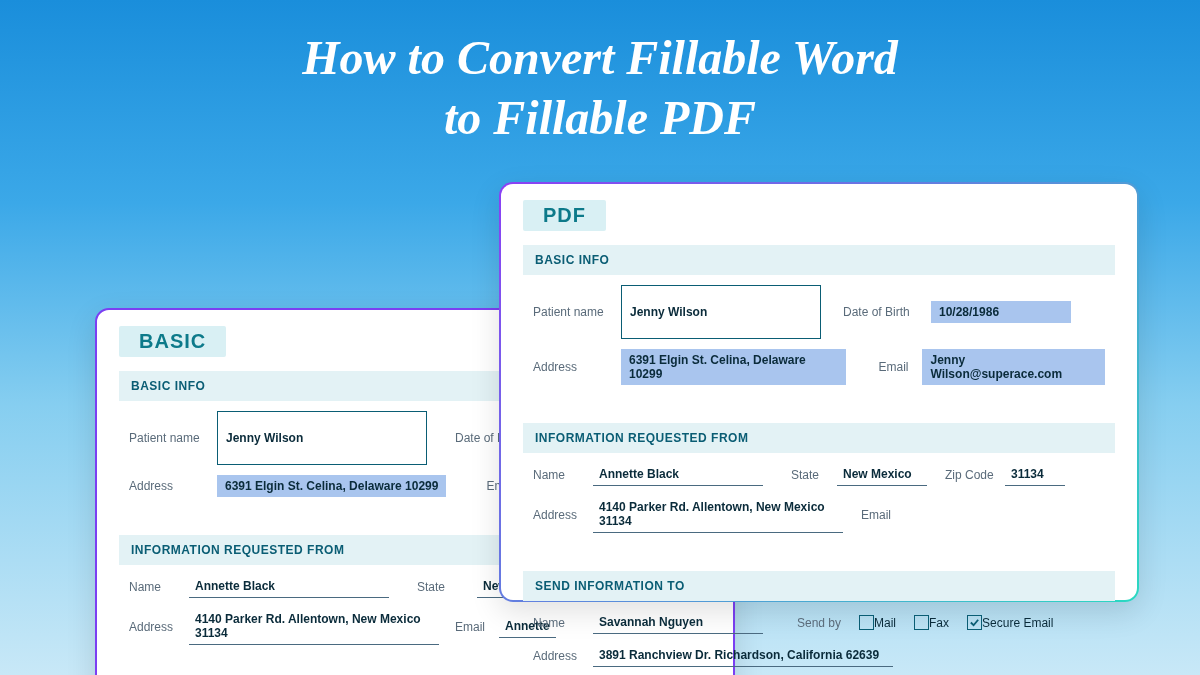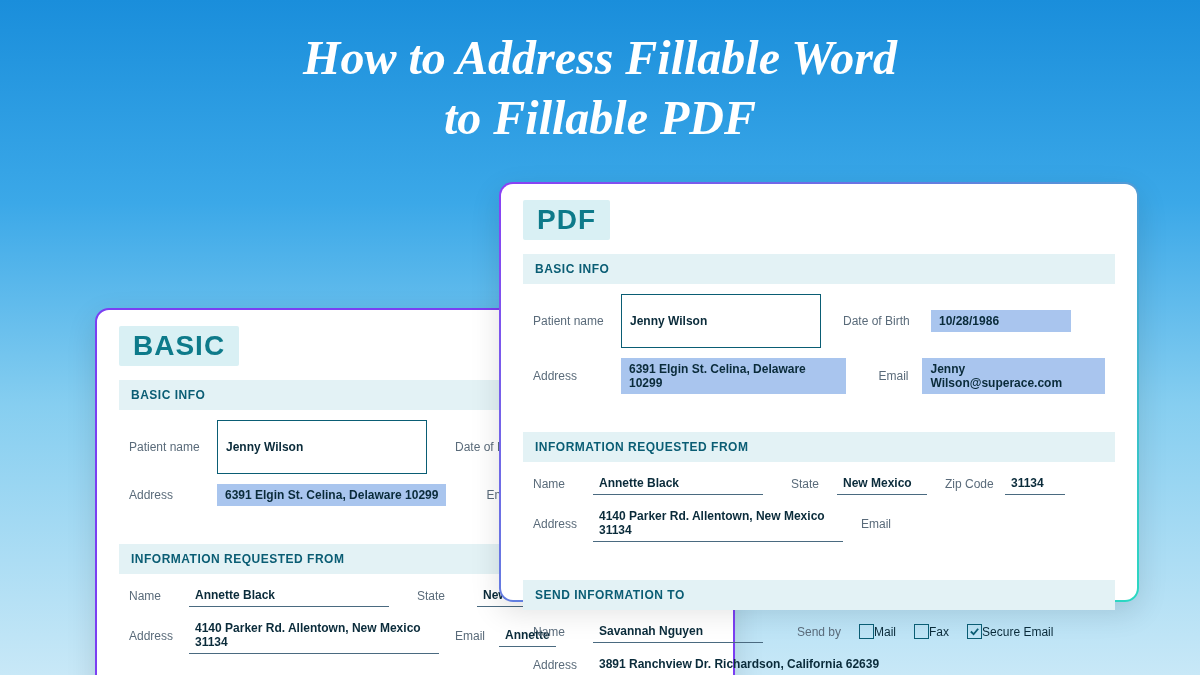--- a/index.html
+++ b/index.html
@@ -2,40 +2,40 @@
 <html><head>
 <meta charset="utf-8">
 <style>
 *{box-sizing:border-box;margin:0;padding:0}
 body{width:1200px;height:675px;overflow:hidden;font-family:Arial,sans-serif;background:linear-gradient(180deg,#1a8edb 0%,#3ba8e8 30%,#86cef0 60%,#c8e8f7 100%);position:relative}
 .hero-title{color:#fff;font-family:Georgia,'Times New Roman',serif;font-style:italic;font-weight:700;font-size:48px;text-align:center;padding-top:28px;line-height:1.25}
 .card{position:absolute;background:#fff;border-radius:14px;padding:16px 22px;box-shadow:0 10px 30px rgba(0,0,0,.12)}
 .card-word{left:95px;top:308px;width:640px;height:420px;border:2px solid #7b3ff2}
 .card-pdf{left:499px;top:182px;width:640px;height:420px;border:2px solid;border-image:linear-gradient(135deg,#8a3ff5,#2ad9c1) 1}
 .card-pdf{border:none;background:linear-gradient(#fff,#fff) padding-box,linear-gradient(135deg,#8a3ff5,#2ad9c1) border-box;border:2px solid transparent}
-.chip{display:inline-block;background:#d9f0f4;color:#0d7a8a;font-weight:800;font-size:28px;padding:4px 14px;border-radius:2px;letter-spacing:1px}
+.chip{display:inline-block;background:#d9f0f4;color:#0d7a8a;font-weight:800;font-size:20px;padding:4px 20px;border-radius:2px;letter-spacing:1px}
 .section{margin-top:14px}
 .section-header{background:#e3f2f5;color:#0a5d74;font-weight:700;font-size:12px;padding:8px 12px;letter-spacing:.5px}
 .section-body{padding:10px 10px 14px}
 .row{display:flex;align-items:center;gap:10px;margin-bottom:10px}
 .label{color:#5a6b7a;font-size:12px;min-width:78px}
 .label-sm{min-width:50px}
 .input-box{border:1px solid #0a5d74;padding:19px 8px;font-size:12px;font-weight:700;color:#0a2b3a;min-width:200px}
 .input-line{border:none;border-bottom:1px solid #4a6a80;padding:4px 6px;font-size:12px;font-weight:700;color:#0a2b3a;background:transparent}
 .hl{background:#a9c5ee;color:#0a2b3a;padding:4px 8px;font-size:12px;font-weight:700}
 .cb{width:15px;height:15px;border:1.5px solid #0a5d74;display:inline-flex;align-items:center;justify-content:center;font-size:12px;color:#0a5d74}
 .cb svg{width:11px;height:11px}
 .opt{display:flex;align-items:center;font-size:12px;color:#0a2b3a}
 .send-opts{display:flex;gap:18px;align-items:center}
 </style>
 </head>
 <body>
 
 <div class="hero-title">
-  <span>How to Address Fillable Word</span><br>
+  <span>How to Convert Fillable Word</span><br>
   <span>to Fillable PDF</span>
 </div>
 
 <div class="card card-word">
   <span class="chip">BASIC</span>
 
   <div class="section">
     <div class="section-header">BASIC INFO</div>
     <div class="section-body">
       <div class="row">

